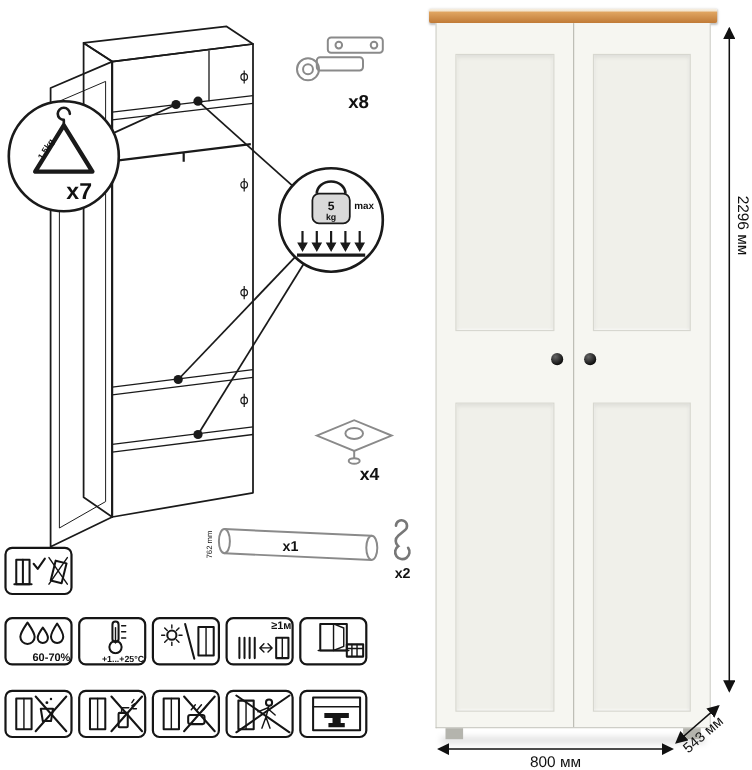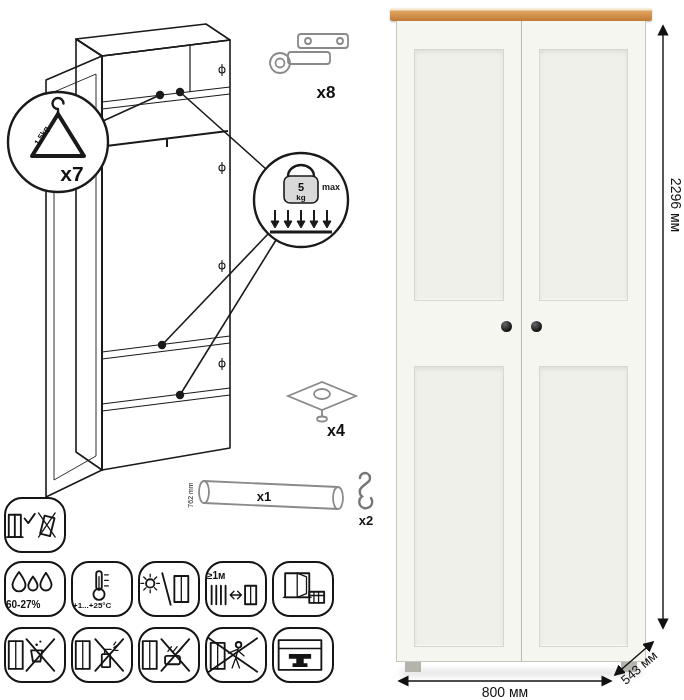--- a/index.html
+++ b/index.html
@@ -27,23 +27,23 @@
         background:radial-gradient(circle at 35% 30%,#666 0%,#111 70%);}
   .knob-r{right:9px;} .knob-l{left:9px;}
   .wfoot{position:absolute;bottom:0;width:16px;height:10px;background:#b4b4ad;}
   .f-left{left:12px;} .f-right{right:12px;}
   .wshadow{position:absolute;bottom:-4px;left:8px;right:8px;height:6px;background:rgba(0,0,0,.12);filter:blur(3px);}
 
   
   .dims-overlay{position:absolute;left:0;top:0;pointer-events:none;}
 
   
-  .tile{position:absolute;width:62px;height:56px;box-sizing:border-box;background:#fff;
-        border:2px solid #151515;border-radius:18px;display:flex;flex-direction:column;
-        align-items:flex-start;justify-content:center;gap:1px;}
+  .tile{position:absolute;width:62px;height:44px;box-sizing:border-box;background:#fff;
+        border:2px solid #151515;border-radius:7px;display:flex;flex-direction:column;
+        align-items:flex-end;justify-content:center;gap:1px;}
   .ticon{width:52px;flex:0 0 auto;display:block;}
   .ticon path,.ticon rect,.ticon circle,.ticon line,.ticon polyline,.ticon ellipse
         {stroke:#151515;fill:none;stroke-width:2;stroke-linecap:round;stroke-linejoin:round;}
   .ticon .fillb{fill:#151515;stroke:none;}
   .ticon .thin{stroke-width:1.4;}
   .tlabel{font-size:10px;font-weight:700;line-height:1;white-space:nowrap;}
   .tlabel.small{font-size:8px;}
 </style>
 </head>
 <body>
@@ -202,21 +202,21 @@
       <path d="M35,6 L53,32 M53,6 L35,32" class="thin"></path>
     </svg>
   </div>
 
   <div class="tile" style="left:4px;top:561px">
     <svg class="ticon" viewBox="0 0 56 30" height="30">
       <path d="M14,2 C10,8 7,12 7,16 a7,7 0 0 0 14,0 C21,12 18,8 14,2 Z"></path>
       <path d="M29,7 C26,11 24,14 24,17 a5,5 0 0 0 10,0 C34,14 32,11 29,7 Z"></path>
       <path d="M43,3 C39,9 37,12 37,16 a6,6 0 0 0 12,0 C49,12 47,9 43,3 Z"></path>
     </svg>
-    <div class="tlabel">60-27%</div>
+    <div class="tlabel">60-70%</div>
   </div>
 
   <div class="tile" style="left:71px;top:561px">
     <svg class="ticon" viewBox="0 0 56 34" height="32">
       <rect x="25" y="2" width="6" height="20" rx="3"></rect>
       <circle cx="28" cy="27" r="6"></circle>
       <path d="M28,8 V23" class="thin"></path>
       <path d="M34,6 h4 M34,12 h4 M34,18 h4" class="thin"></path>
     </svg>
     <div class="tlabel small">+1...+25°С</div>

